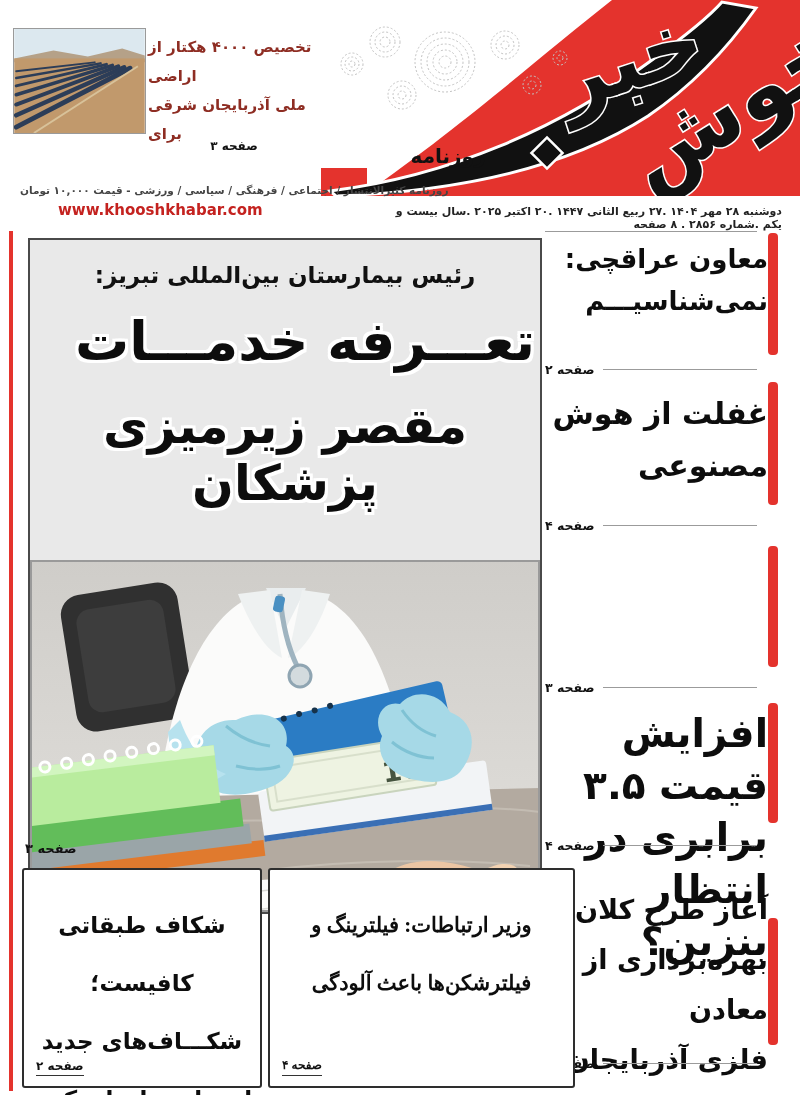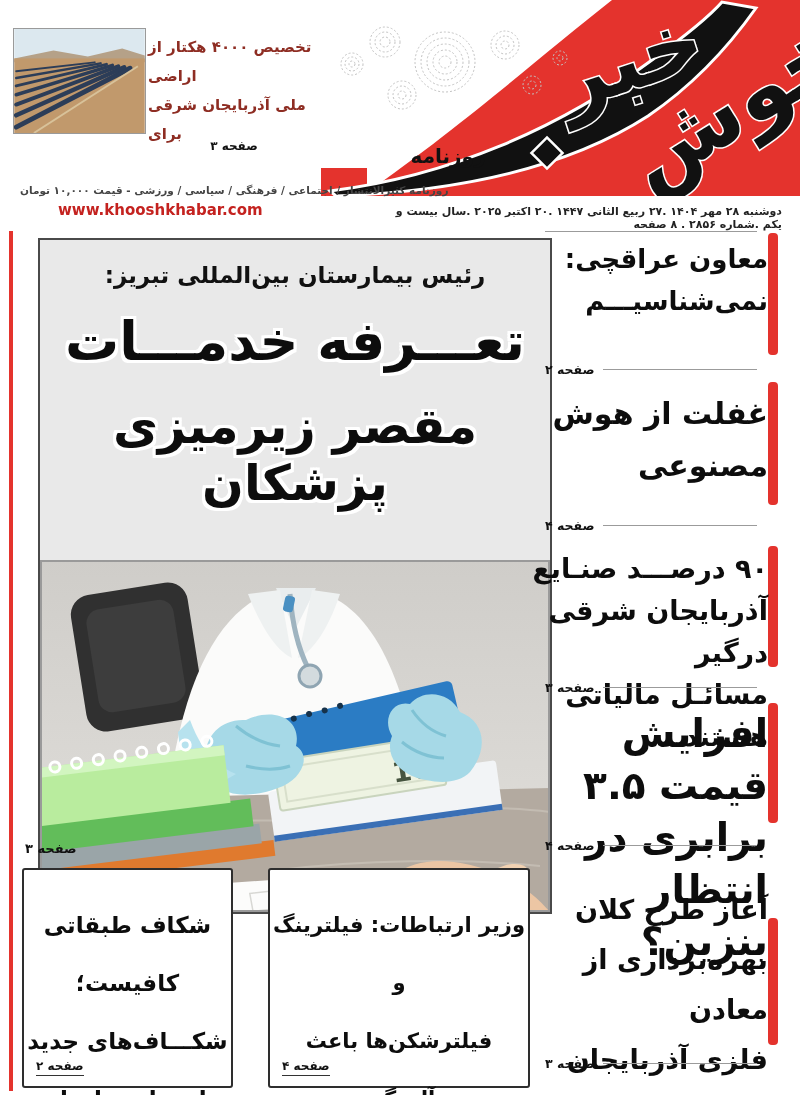--- a/index.html
+++ b/index.html
@@ -16,37 +16,37 @@
   #topleft-story{left:148px;top:33px;width:172px;color:#8e2d23;font-size:15px;font-weight:bold;line-height:29px;text-align:left;}
   #topleft-page{left:148px;top:139px;width:172px;color:#111;font-size:12px;font-weight:bold;text-align:center;}
   #publine{left:20px;top:184px;width:452px;font-size:10.5px;color:#444;font-weight:bold;text-align:left;}
   #website{left:20px;top:201px;font-size:15px;font-weight:bold;color:#c4221f;direction:ltr;margin-left:38px;}
   #dateline{left:380px;top:205px;width:402px;font-size:11px;color:#222;font-weight:bold;text-align:right;}
   
   #left-red-line{left:9px;top:231px;width:4px;height:860px;background:#e4332d;}
   .redbar{left:768px;width:10px;background:#e4332d;border-radius:4px;}
   .sepline{height:1px;background:#9b9b9b;}
   
-  #lead-box{left:38px;top:238px;width:514px;height:676px;border:2px solid #4a4a4a;box-sizing:border-box;background:#e9e9e9;}
+  #lead-box{left:28px;top:238px;width:514px;height:676px;border:2px solid #4a4a4a;box-sizing:border-box;background:#e9e9e9;}
   #lead-kicker{left:0;top:22px;width:100%;font-size:23px;color:#111;}
   .headline-big{left:0;width:100%;color:#0d0d0d;letter-spacing:-1px;
     text-shadow:-3px -3px 0 #fff,3px -3px 0 #fff,-3px 3px 0 #fff,3px 3px 0 #fff,-3px 0 0 #fff,3px 0 0 #fff,0 -3px 0 #fff,0 3px 0 #fff;}
-  #lead-h1{top:70px;font-size:54px;}
+  #lead-h1{top:70px;font-size:54px;padding-left:20px;}
   #lead-h2{top:158px;font-size:49px;}
   #lead-photo{left:0;bottom:0;width:510px;height:352px;}
   #lead-page{left:25px;top:841px;font-size:13px;font-weight:bold;color:#111;}
   
   .rc-head{left:525px;width:243px;text-align:right;color:#0d0d0d;font-weight:bold;}
   .rc-label{left:545px;width:212px;display:flex;align-items:center;gap:8px;}
   .rc-label .lbl{font-size:12.5px;font-weight:bold;color:#111;white-space:nowrap;}
   .rc-label .ln{flex:1;height:1px;background:#9b9b9b;}
   
   .news-box{border:2px solid #2e2e2e;border-radius:3px;box-sizing:border-box;background:#fff;}
-  #boxA{left:22px;top:868px;width:211px;height:220px;}
-  #boxB{left:268px;top:868px;width:262px;height:220px;}
+  #boxA{left:22px;top:868px;width:240px;height:220px;}
+  #boxB{left:268px;top:868px;width:307px;height:220px;font-family:Liberation Serif, serif;}
   .box-text{position:absolute;left:0;top:26px;width:100%;text-align:center;font-weight:bold;color:#0d0d0d;}
   #boxA .box-text{font-size:23px;line-height:58px;}
   #boxB .box-text{font-size:21px;line-height:58px;}
   .box-page{position:absolute;left:12px;bottom:10px;font-size:12px;font-weight:bold;color:#111;border-bottom:1px solid #333;padding-bottom:2px;}
 </style>
 </head>
 <body>
 
 <div id="page">
 
@@ -229,25 +229,20 @@
   <div class="abs redbar" style="top:382px;height:123px;"></div>
   <div class="abs rtl rc-head" style="top:388px;font-size:30px;line-height:52px;">
     <div>غفلت از هوش مصنوعی</div>
   </div>
   <div class="abs rc-label" style="top:518px;">
     <span class="lbl rtl">صفحه ۴</span>
     <span class="ln"></span>
   </div>
 
   <div class="abs redbar" style="top:546px;height:121px;"></div>
-  <div class="abs rtl rc-head" style="top:548px;font-size:27px;line-height:42px;">
-    <div>۹۰ درصـــد صنـایع</div>
-    <div>آذربایجان شرقی درگیر</div>
-    <div>مسائـل مالیاتی هستند</div>
-  </div>
   <div class="abs rc-label" style="top:680px;">
     <span class="lbl rtl">صفحه ۳</span>
     <span class="ln"></span>
   </div>
 
   <div class="abs redbar" style="top:703px;height:120px;"></div>
   <div class="abs rtl rc-head" style="top:708px;font-size:39px;line-height:52px;">
     <div>افزایش قیمت ۳.۵</div>
     <div>برابری در انتظار بنزین؟</div>
   </div>

